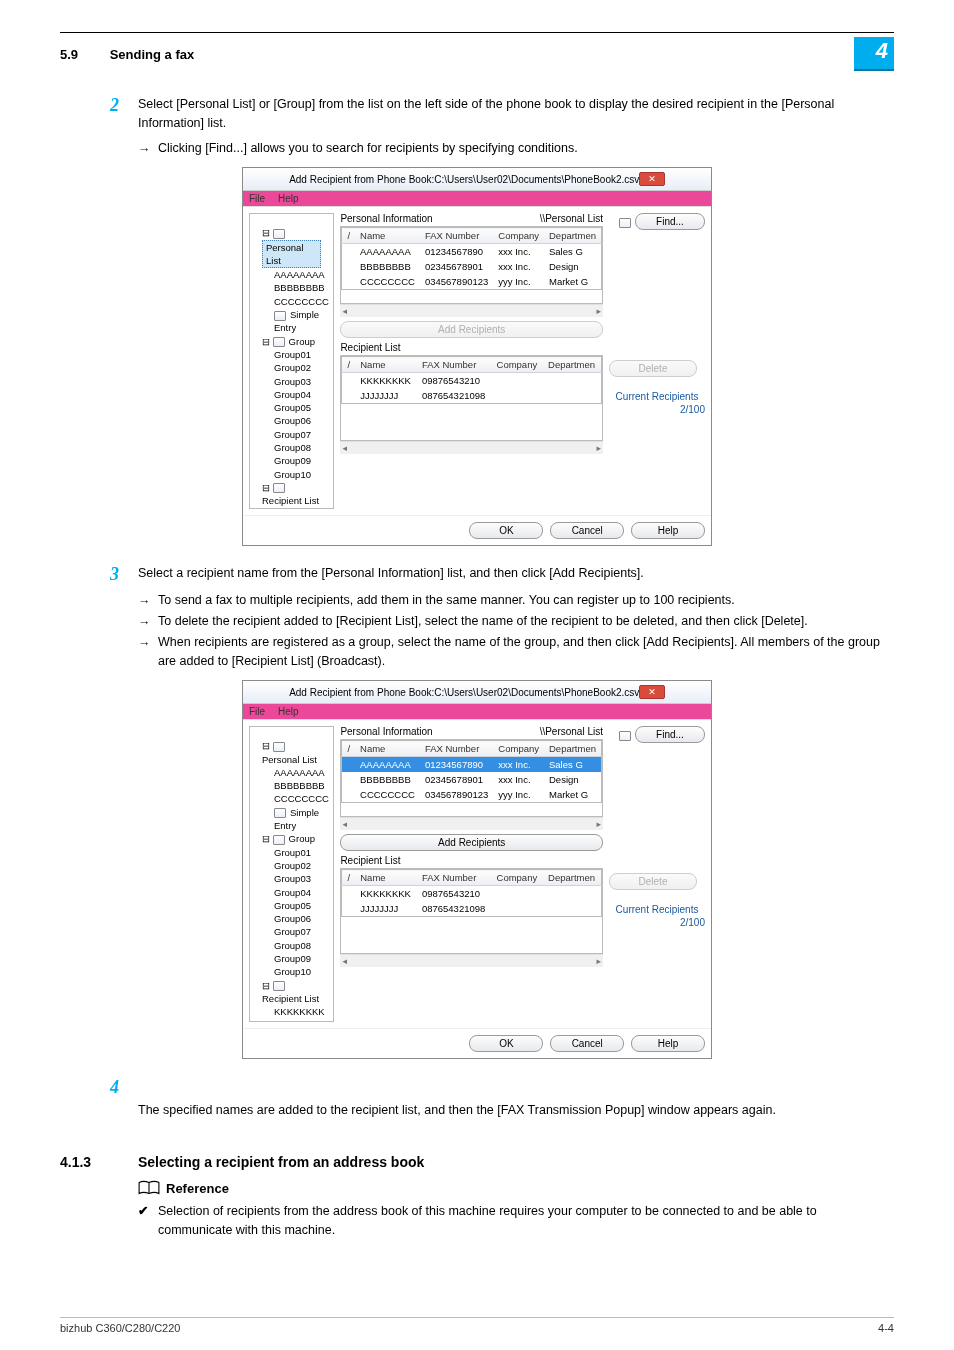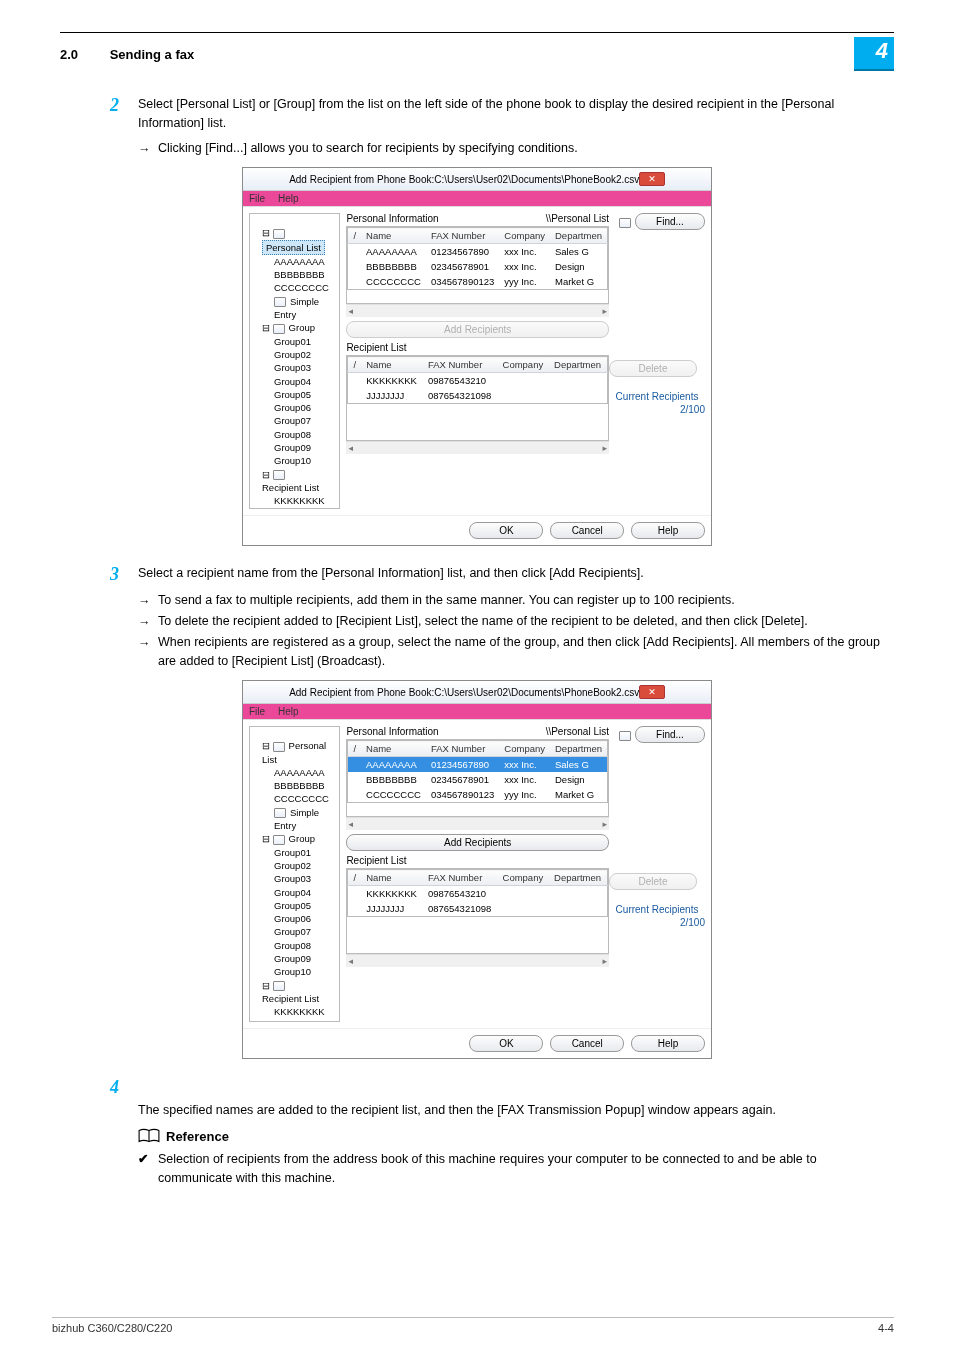--- a/index.html
+++ b/index.html
@@ -153,21 +153,21 @@
     line-height: 1.4;
     background: #fff;
   }
   .tree .indent1 { padding-left: 12px; }
   .tree .sel {
     background: #cee7f8;
     border: 1px dotted #3a7fb5;
     display: inline-block;
     padding: 0 3px;
   }
-  .right-pane { flex: 1; display: flex; }
+  .right-pane { flex: 1; display: flex; gap: 6px; }
   .center-col { flex: 1; }
   .side-col { width: 96px; }
   .pane-label {
     display: flex; justify-content: space-between;
     font-size: 10px; margin-bottom: 2px;
   }
   .tbl {
     border: 1px solid #bbb;
     width: 100%;
     font-size: 9.5px;
@@ -221,21 +221,21 @@
     text-align: right;
     border-top: 1px solid #eee;
   }
   .dlg-footer .btn { margin-left: 4px; min-width: 52px; }
   .counter {
     font-size: 10px; text-align: right; margin-top: 2px; color: #1a5aa0;
   }
   .footer {
     position: absolute;
     bottom: 16px;
-    left: 52px; right: 60px;
+    left: 60px; right: 60px;
     display: flex;
     justify-content: space-between;
     font-size: 11px;
     color: #333;
     border-top: 1px solid #bbb;
     padding-top: 4px;
   }
   .card-ico {
     display:inline-block; width:10px; height:8px;
     border:1px solid #888; border-radius:1px;
@@ -243,21 +243,21 @@
     vertical-align:middle; margin-right:4px;
   }
 </style>
 </head>
 <body>
 
 <div class="page">
   <div class="topline"></div>
   <div class="header">
     <div class="header-left">
-      <span class="secnum">2.0</span>
+      <span class="secnum">5.9</span>
       <span class="sectitle">Sending a fax</span>
     </div>
     <div class="header-box">4</div>
   </div>
 
   <div class="step">
     <div class="num">2</div>
     <div class="body">Select [Personal List] or [Group] from the list on the left side of the phone book to display the desired recipient in the [Personal Information] list.</div>
   </div>
   <div class="sublist">
@@ -550,20 +550,24 @@
     </div>
   </div>
 
   <div class="step">
     <div class="num">4</div>
     <div class="body">
       <div style="margin-top:24px;">The specified names are added to the recipient list, and then the [FAX Transmission Popup] window appears again.</div>
     </div>
   </div>
 
+  <div class="subsection">
+    <div class="ssnum">4.1.3</div>
+    <div class="sstitle">Selecting a recipient from an address book</div>
+  </div>
 
   <div class="refblock">
     <div class="refhead">
       <svg class="reficon" viewBox="0 0 40 28">
         <path d="M2 4 Q10 0 20 4 Q30 0 38 4 L38 24 Q30 20 20 24 Q10 20 2 24 Z" fill="none" stroke="#000" stroke-width="2"></path>
         <line x1="20" y1="4" x2="20" y2="24" stroke="#000" stroke-width="2"></line>
       </svg>
       <span>Reference</span>
     </div>
   </div>

